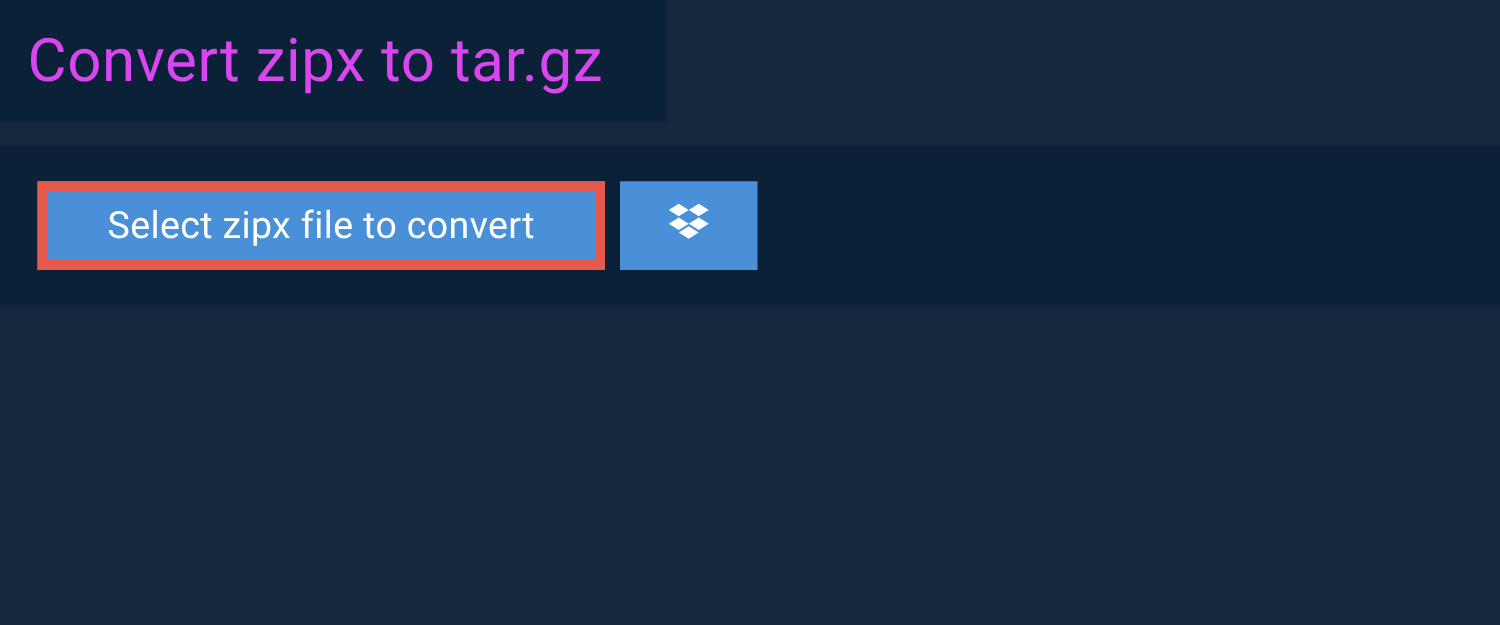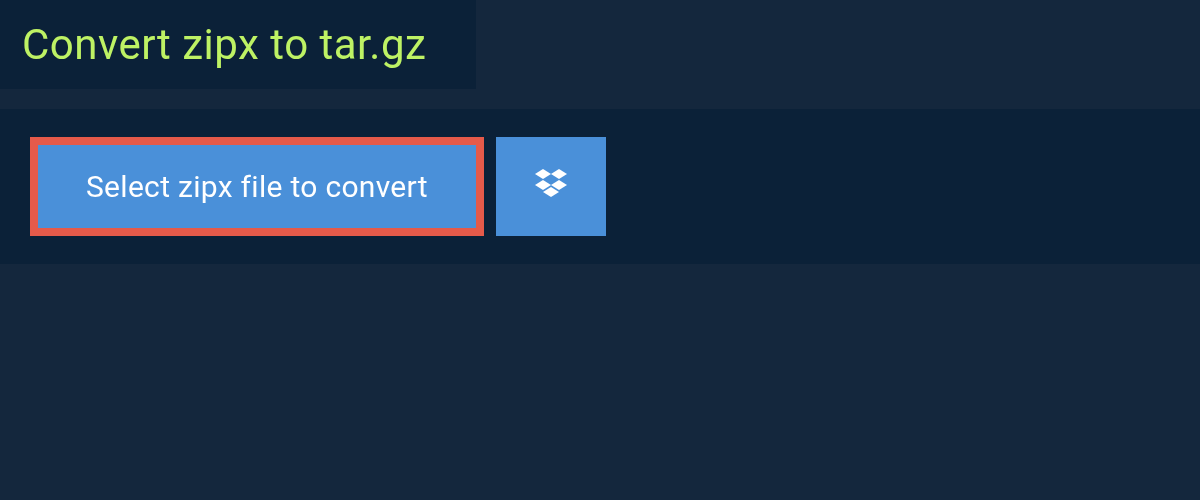--- a/index.html
+++ b/index.html
@@ -14,42 +14,42 @@
       font-family: -apple-system, BlinkMacSystemFont, "Segoe UI", Roboto, "Helvetica Neue", Arial, sans-serif;
       overflow: hidden;
     }
     .header-tab {
       background: #0b2138;
       display: inline-block;
       padding: 20px 50px 20px 22px;
       margin: 0;
     }
     .header-tab h1 {
-      color: #bef264;
-      font-size: 42px;
+      color: #d946ef;
+      font-size: 48px;
       font-weight: 400;
       letter-spacing: 0.5px;
     }
     .content-panel {
       background: #0b2138;
       padding: 28px 30px;
       margin: 0;
     }
     .button-row {
       display: flex;
       gap: 12px;
       align-items: stretch;
     }
     .select-button {
       background: #4a90d9;
       border: 8px solid #e55a4a;
       color: #ffffff;
       font-size: 30px;
       font-weight: 400;
-      padding: 24px 48px;
+      padding: 10px 48px;
       cursor: pointer;
       display: flex;
       align-items: center;
       justify-content: center;
       font-family: inherit;
       letter-spacing: 0.3px;
     }
     .dropbox-button {
       background: #4a90d9;
       border: none;

